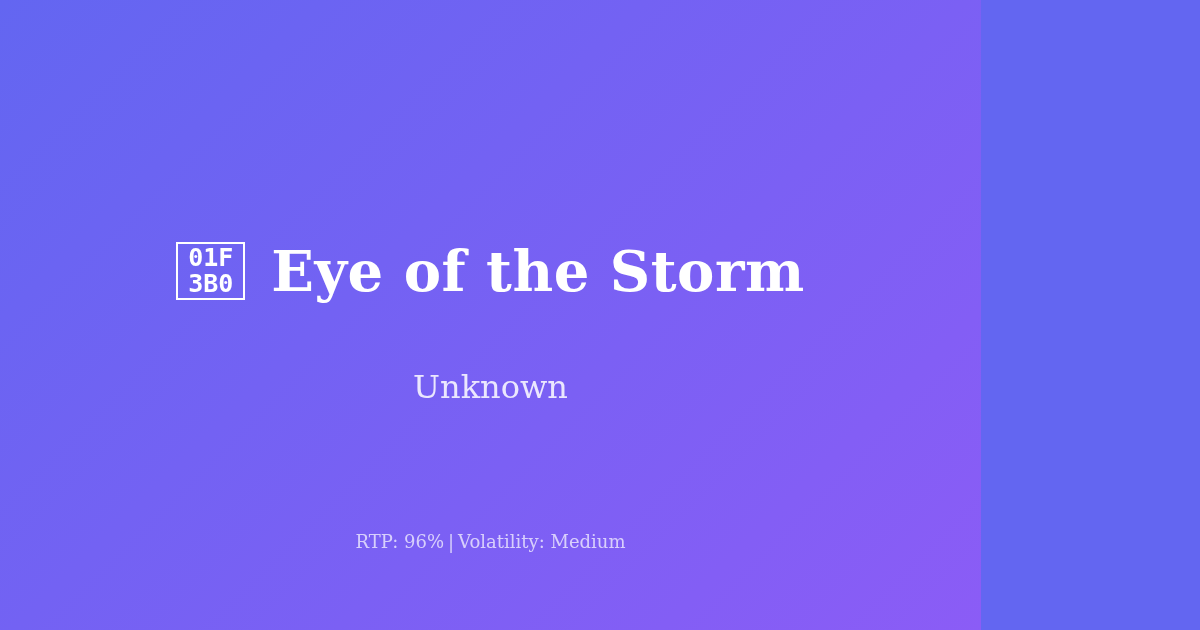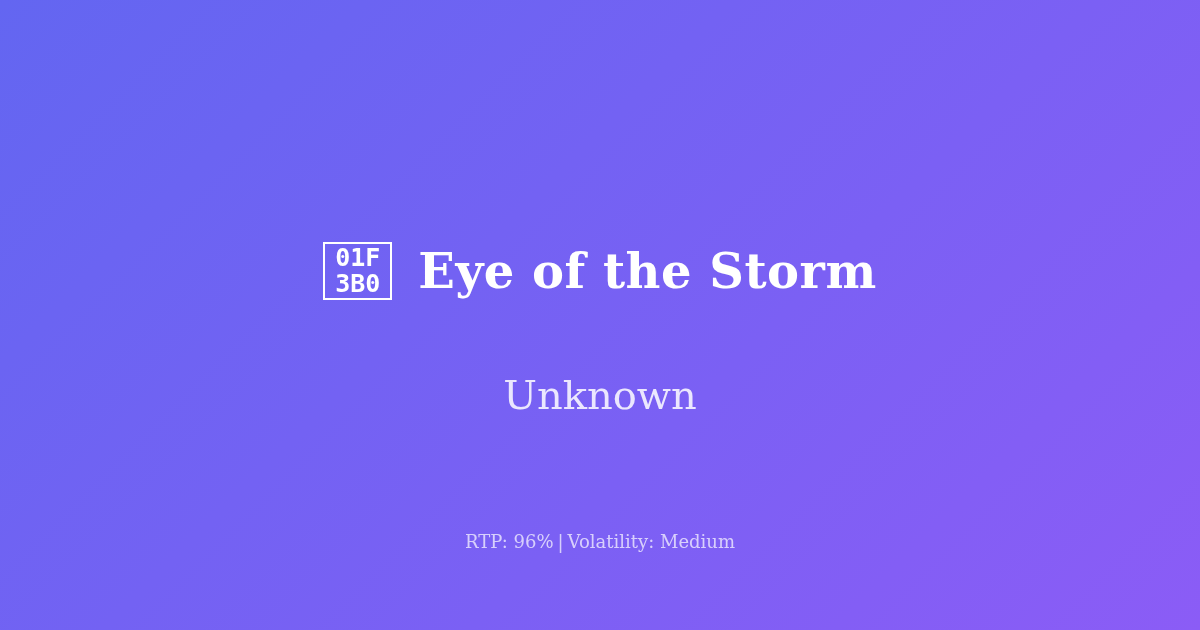--- a/index.html
+++ b/index.html
@@ -12,21 +12,21 @@
     width: 1200px;
     height: 630px;
     overflow: hidden;
     font-family: "DejaVu Serif", "Liberation Serif", serif;
     background: #6366f1;
   }
 
   .og-card {
     position: relative;
     box-sizing: border-box;
-    width: 1200px;
+    width: 981px;
     height: 630px;
     background: linear-gradient(135deg, #6366f1 0%, #8b5cf6 100%);
     display: flex;
     flex-direction: column;
     align-items: center;
     overflow: hidden;
   }
 
   
   .title-row {
@@ -62,40 +62,40 @@
   }
 
   .tofu-glyph .tofu-row {
     display: block;
     height: 26px;
   }
 
   .game-title {
     font-family: "DejaVu Serif", "Liberation Serif", serif;
     font-weight: 700;
-    font-size: 48px;
+    font-size: 56px;
     line-height: 80px;
     color: #ffffff;
     letter-spacing: 0.5px;
     margin: 0;
   }
 
   
   .provider {
     position: absolute;
     top: 364px;
     left: 0;
     right: 0;
     text-align: center;
     font-family: "DejaVu Serif", "Liberation Serif", serif;
     font-weight: 400;
-    font-size: 40px;
+    font-size: 32px;
     line-height: 46px;
     color: rgba(255, 255, 255, 0.85);
-    margin: 8px;
+    margin: 0;
   }
 
   
   .stats {
     position: absolute;
     top: 527px;
     left: 0;
     right: 0;
     text-align: center;
     font-family: "DejaVu Serif", "Liberation Serif", serif;

